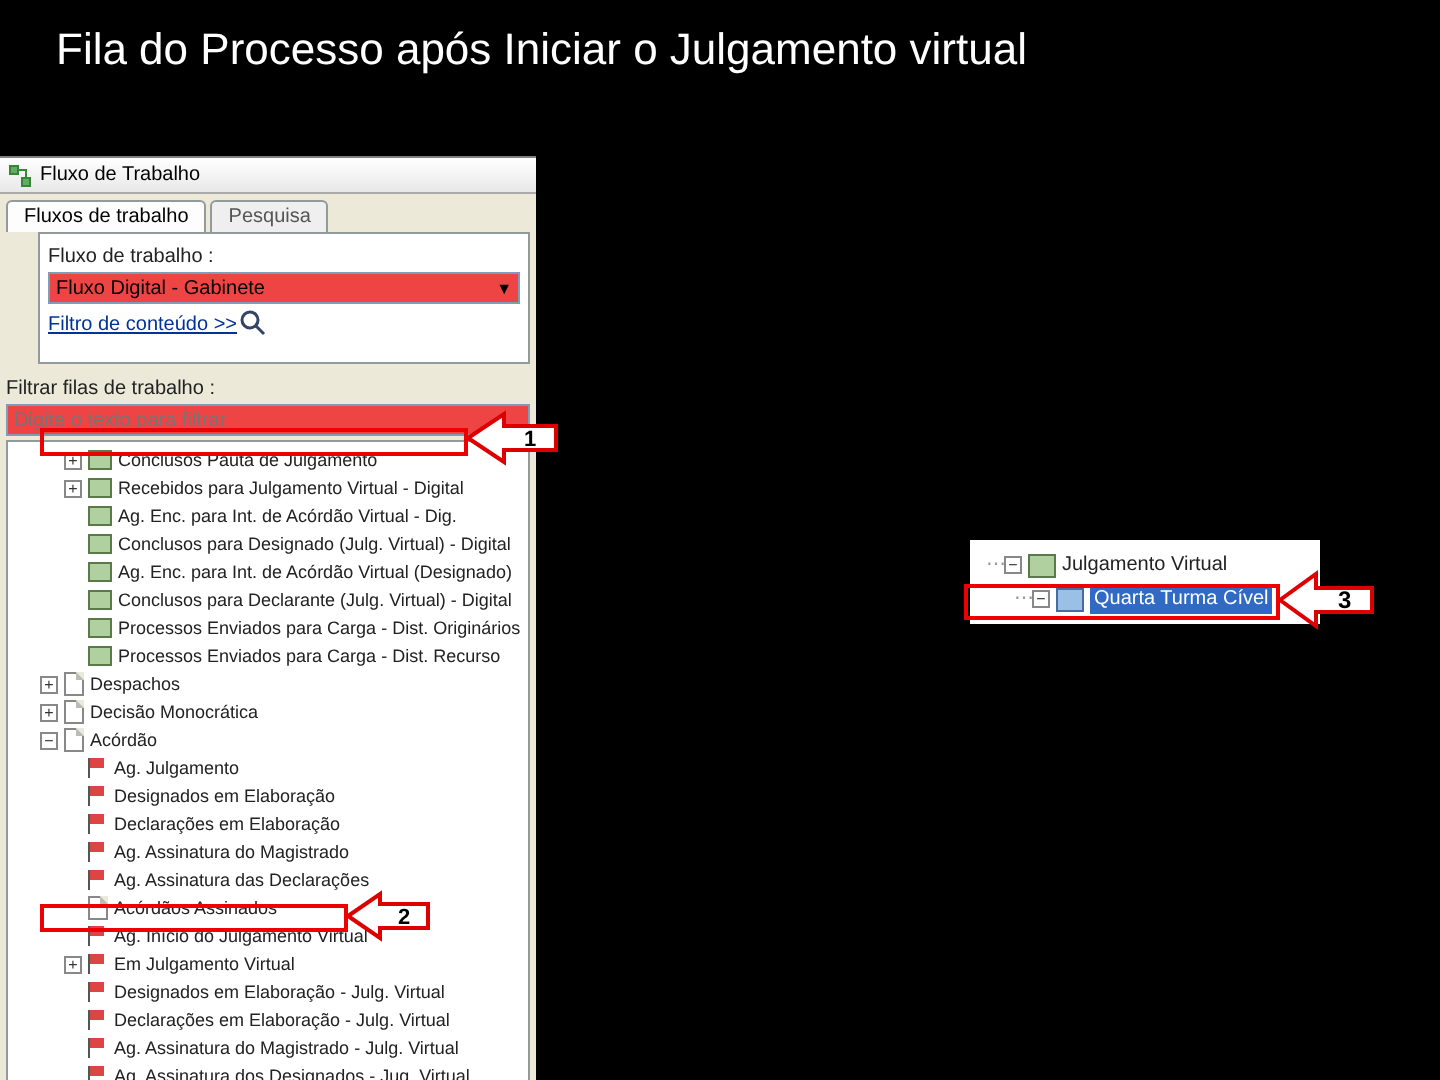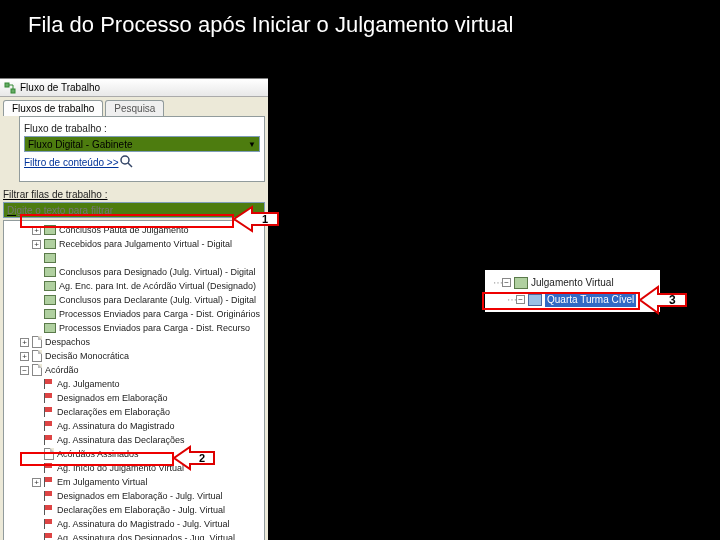--- a/index.html
+++ b/index.html
@@ -6,26 +6,26 @@
   body { width: 720px; height: 540px; background: #000; font-family: Tahoma, Arial, sans-serif; font-size: 10px; position: relative; }
   .slide-title { color: #fff; background: #000; padding: 12px 28px 18px 28px; font-size: 22px; font-weight: normal; font-family: "Segoe UI", Arial, sans-serif; }
   .window { position: absolute; left: 0; top: 78px; width: 268px; height: 462px; background: #ece9d8; border-top: 1px solid #808080; }
   .titlebar { background: linear-gradient(#fff,#e8e8e8); height: 18px; display: flex; align-items: center; padding: 0 4px; border-bottom: 1px solid #aaa; font-size: 10px; }
   .titlebar .icn { width: 12px; height: 12px; margin-right: 4px; }
   .tabs { display: flex; padding: 3px 21px 0 3px; gap: 0; }
   .tab { background: #fdfdfd; border: 1px solid #919b9c; border-bottom: none; border-radius: 3px 3px 0 0; padding: 2px 8px; font-size: 10px; margin-right: 2px; }
   .tab.inactive { background: #efefef; color: #555; }
   .panel { background: #fff; border: 1px solid #919b9c; margin: 0 3px 3px 19px; padding: 4px; height: 66px; }
   .lbl { font-size: 10px; color: #222; margin: 2px 0; }
-  .combo, .filter-input { border: 1px solid #7f9db9; background: #4d7c0f; font-size: 10px; width: 100%; height: 16px; padding: 0 3px; display: flex; align-items: center; justify-content: space-between; }
+  .combo, .filter-input { border: 1px solid #7f9db9; background: #ef4444; font-size: 10px; width: 100%; height: 16px; padding: 0 3px; display: flex; align-items: center; justify-content: space-between; }
   .combo .arrow { font-size: 8px; color: #000; }
   .lbl-row { display:flex; align-items:flex-end; }
   .magnify { width:14px; height:14px; }
   .link { color: #003399; text-decoration: underline; cursor: pointer; font-size: 10px; }
-  .filter-row { padding: 2px 3px; text-decoration: underline; }
+  .filter-row { padding: 2px 3px; }
   .tree { background: #fff; border: 1px solid #919b9c; margin: 0 3px 3px 3px; height: 340px; overflow: hidden; padding: 2px 0; position: relative; }
   .node { display: flex; align-items: center; height: 14px; line-height: 14px; padding-left: 4px; white-space: nowrap; font-size: 9px; color: #222; }
   .node .indent { display: inline-block; }
   .node .exp { width: 9px; height: 9px; border: 1px solid #888; font-size: 8px; line-height: 7px; text-align: center; margin-right: 3px; color: #333; }
   .node .noexp { width: 9px; height: 9px; margin-right: 3px; display:inline-block; }
   .icon-folder { width: 12px; height: 10px; background: #b0d0a0; border: 1px solid #5a7a4a; margin-right: 3px; display: inline-block; }
   .icon-folder.blue { background: #9ac0e6; border-color: #4a6aa0; }
   .icon-page { width: 10px; height: 12px; background: #fff; border: 1px solid #888; margin-right: 3px; display: inline-block; position:relative; }
   .icon-page.tri::after { content:''; position:absolute; right:-1px; top:-1px; border-top:4px solid #ece9d8; border-left:4px solid #bbb; }
   .icon-flag { width: 10px; height: 10px; display:inline-block; margin-right:3px; position:relative; }
@@ -86,20 +86,21 @@
       <div class="node">
         <span class="indent" style="width: 24px;"></span>
         <span class="exp">+</span>
         <span class="icon-folder"></span>
         <span>Recebidos para Julgamento Virtual - Digital</span>
       </div>
       <div class="node">
         <span class="indent" style="width: 24px;"></span>
         <span class="noexp"></span>
         <span class="icon-folder"></span>
+        <span>Ag. Enc. para Int. de Acórdão Virtual - Dig.</span>
       </div>
       <div class="node">
         <span class="indent" style="width: 24px;"></span>
         <span class="noexp"></span>
         <span class="icon-folder"></span>
         <span>Conclusos para Designado (Julg. Virtual) - Digital</span>
       </div>
       <div class="node">
         <span class="indent" style="width: 24px;"></span>
         <span class="noexp"></span>

